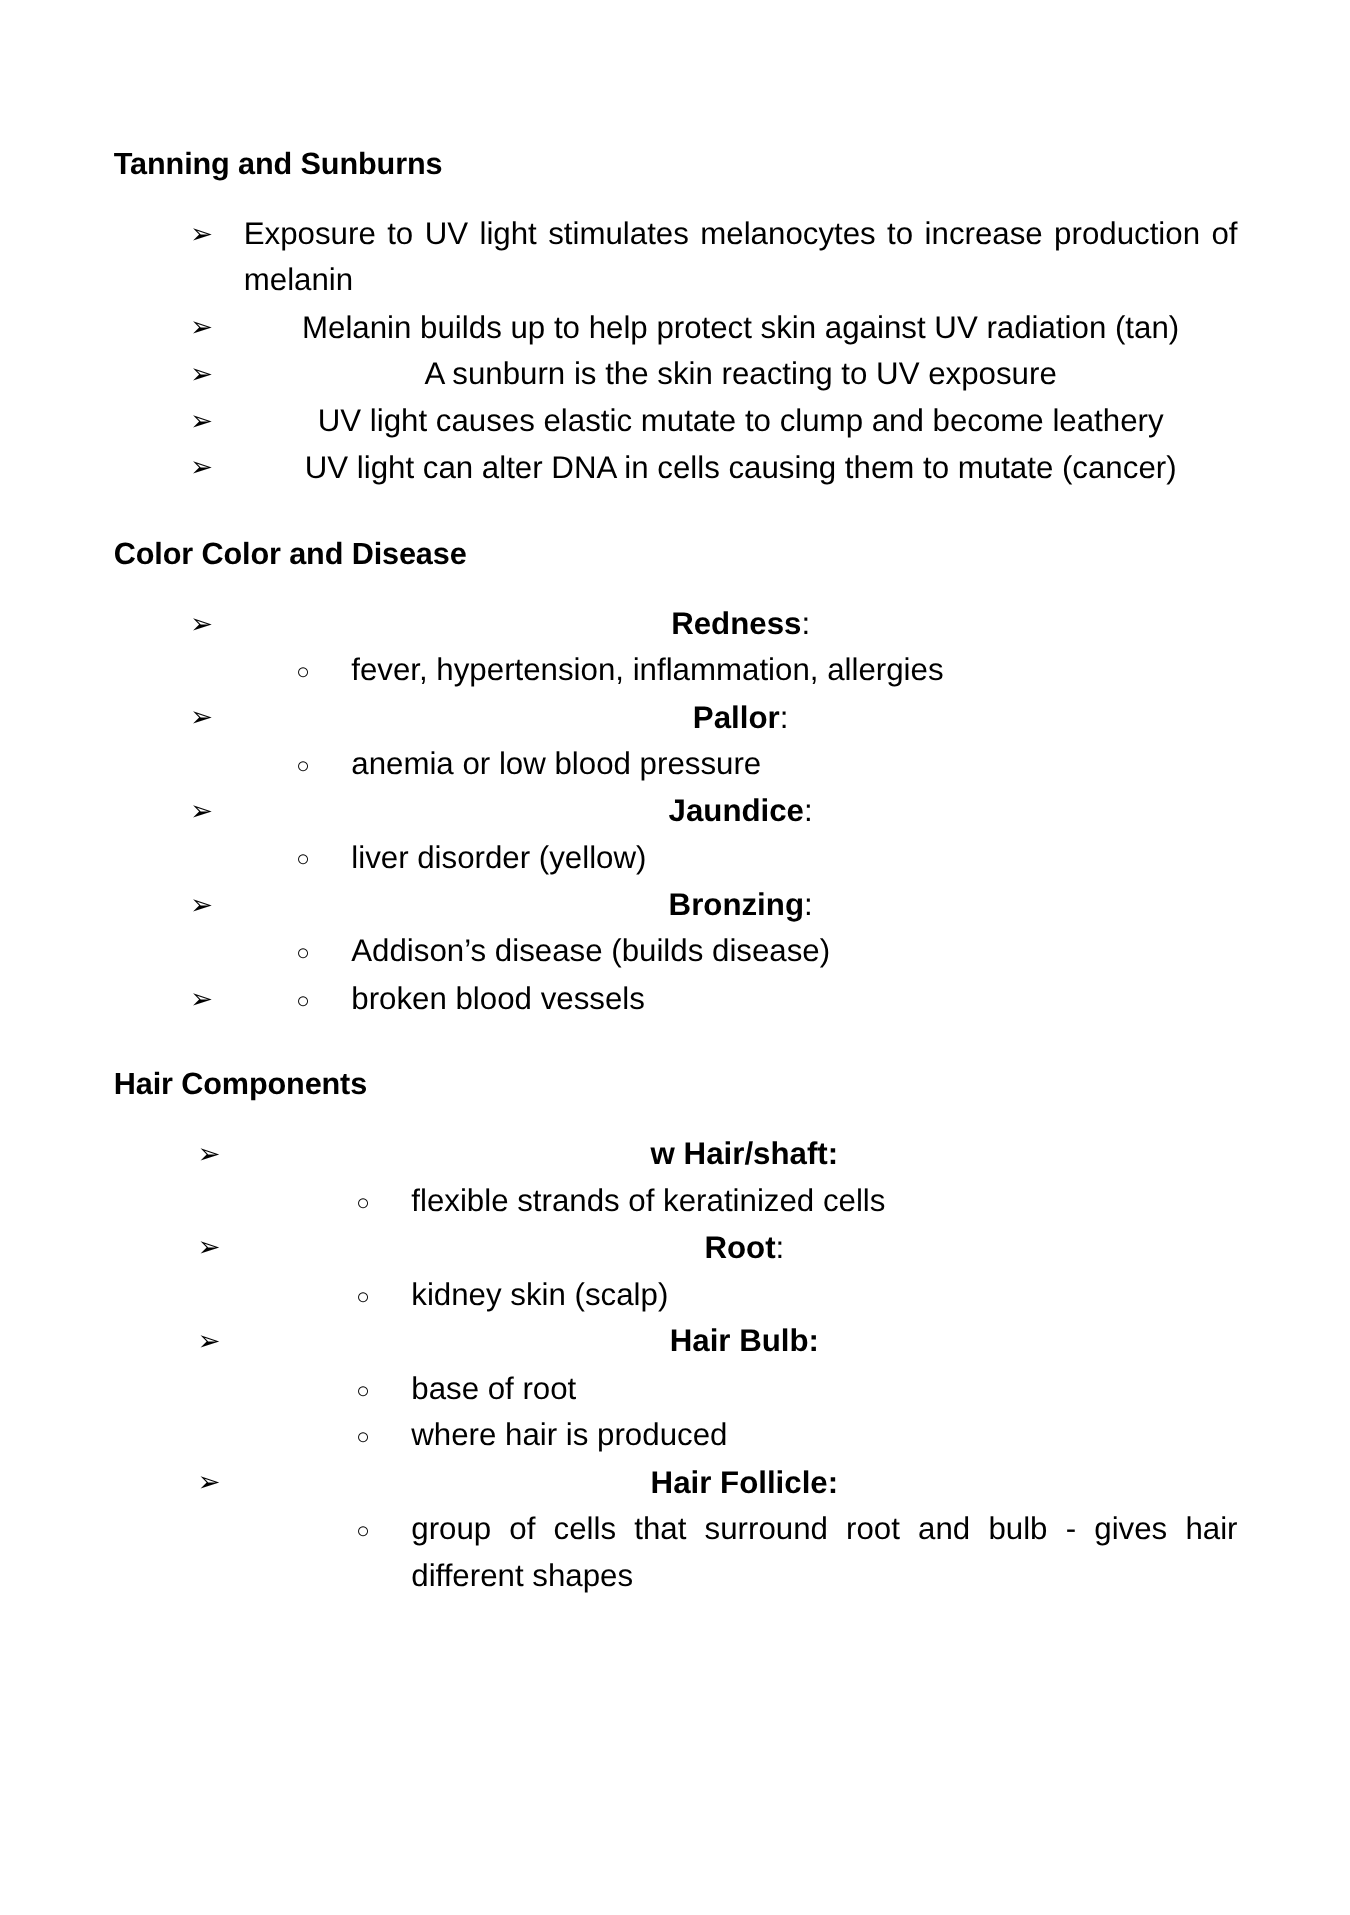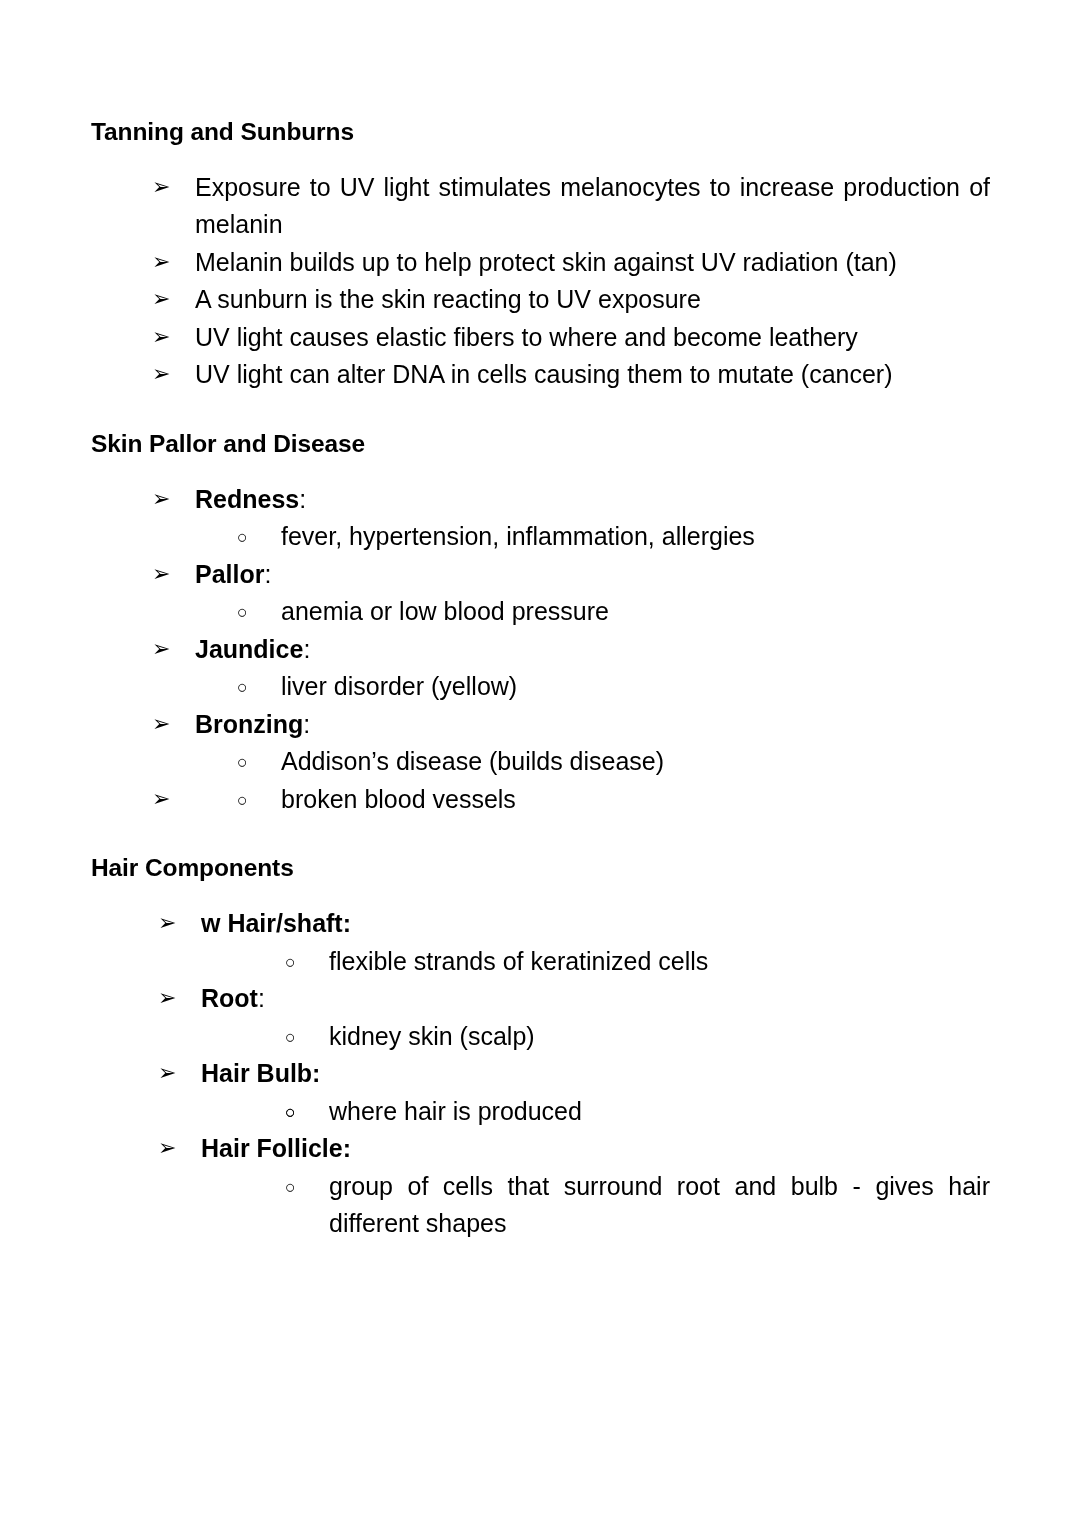--- a/index.html
+++ b/index.html
@@ -68,21 +68,21 @@
     line-height: 1.60;
     font-weight: normal;
   }
   .l1.shift > .marker {
     left: 67px;
   }
   .l1 .txt {
     display: block;
   }
   .l1 .txt.nojust {
-    text-align: left;
+    text-align: center;
   }
   .l1 .lead {
     font-weight: bold;
   }
   .l1 .colon-light {
     font-weight: normal;
   }
 
   
   .l2 {
@@ -134,33 +134,33 @@
         <span class="txt nojust">Melanin builds up to help protect skin against UV radiation (tan)</span>
       </div>
 
       <div class="l1">
         <span class="marker">➢</span>
         <span class="txt nojust">A sunburn is the skin reacting to UV exposure</span>
       </div>
 
       <div class="l1">
         <span class="marker">➢</span>
-        <span class="txt nojust">UV light causes elastic fibers to where and become leathery</span>
+        <span class="txt nojust">UV light causes elastic mutate to clump and become leathery</span>
       </div>
 
       <div class="l1">
         <span class="marker">➢</span>
         <span class="txt nojust">UV light can alter DNA in cells causing them to mutate (cancer)</span>
       </div>
 
     </div>
   </div>
 
   <div class="section">
-    <h2 class="section-heading">Skin Pallor and Disease</h2>
+    <h2 class="section-heading">Color Color and Disease</h2>
 
     <div class="section-body">
 
       <div class="l1">
         <span class="marker">➢</span>
         <span class="txt nojust"><span class="lead">Redness</span><span class="colon-light">:</span></span>
       </div>
 
       <div class="l2">
         <span class="marker">○</span>
@@ -234,20 +234,21 @@
         <span class="txt">kidney skin (scalp)</span>
       </div>
 
       <div class="l1 shift">
         <span class="marker">➢</span>
         <span class="txt nojust"><span class="lead">Hair Bulb:</span></span>
       </div>
 
       <div class="l2 deep">
         <span class="marker">○</span>
+        <span class="txt">base of root</span>
       </div>
 
       <div class="l2 deep">
         <span class="marker">○</span>
         <span class="txt">where hair is produced</span>
       </div>
 
       <div class="l1 shift">
         <span class="marker">➢</span>
         <span class="txt nojust"><span class="lead">Hair Follicle:</span></span>

